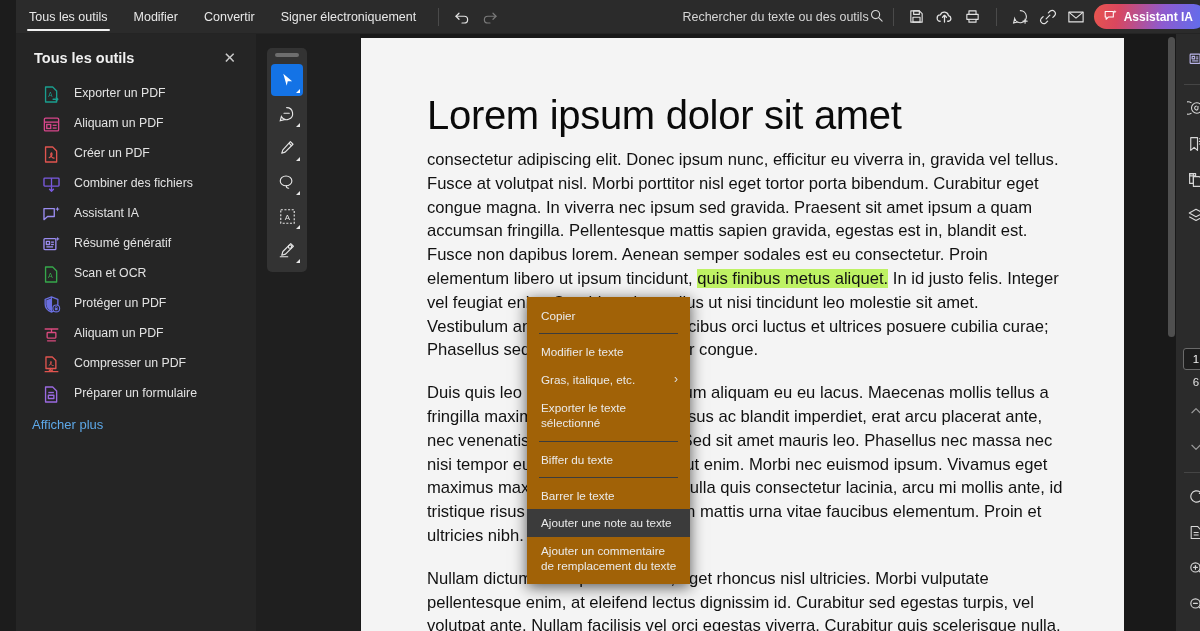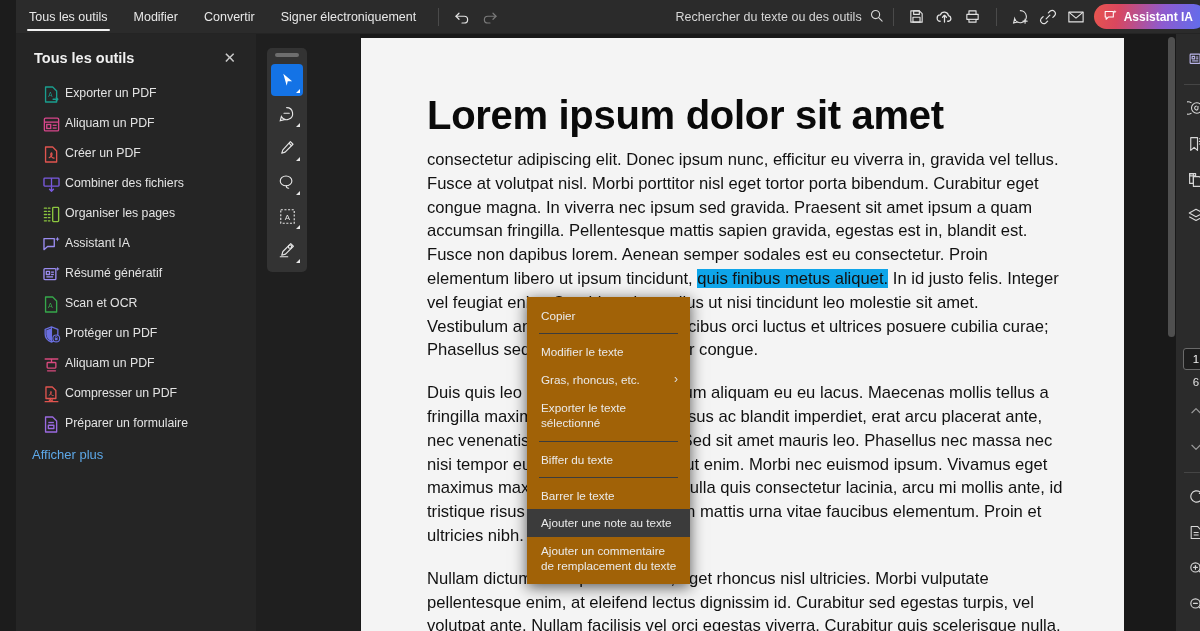--- a/index.html
+++ b/index.html
@@ -29,21 +29,21 @@
     content: ""; position: absolute; left: 11px; right: 11px; bottom: 3px;
     height: 2px; background: #f2f2f2; border-radius: 1px;
   }
   .tb-sep { width: 1px; height: 18px; background: #4a4a4a; margin: 0 9px; }
   .tb-icon {
     width: 28px; height: 28px; display: flex; align-items: center; justify-content: center;
     color: #e2e2e2; cursor: default;
   }
   .tb-icon svg { display: block; }
   #search-area {
-    margin-left: auto; display: flex; align-items: center; gap: 7px;
+    margin-left: auto; display: flex; align-items: center; 
     color: #d6d6d6; font-size: 12.5px; cursor: default;
   }
   #ai-btn {
     display: flex; align-items: center; gap: 6px;
     height: 25px; padding: 0 13px 0 9px;
     border-radius: 13px;
     background: linear-gradient(100deg, #e8554e 0%, #d9475f 22%, #8d5bd0 62%, #5b6ff0 100%);
     color: #fff; font-size: 12px; font-weight: bold;
     margin: 0 10px 0 4px; white-space: nowrap;
   }
@@ -53,21 +53,21 @@
     position: absolute; top: 34px; left: 0; width: 240px; height: 597px;
     background: #252525;
   }
   #lp-head {
     display: flex; align-items: center; justify-content: space-between;
     padding: 14px 16px 12px 18px;
   }
   #lp-title { color: #f0f0f0; font-size: 14.5px; font-weight: bold; }
   #lp-close { color: #c9c9c9; font-size: 15px; line-height: 1; cursor: default; padding: 2px 4px;}
   .tool-row {
-    display: flex; align-items: center; gap: 4px;
+    display: flex; align-items: center; gap: 13px;
     padding: 5.5px 16px 5.5px 26px;
     cursor: default; min-height: 28px;
   }
   .tool-ico { width: 19px; height: 19px; flex: 0 0 19px; display:block; }
   .tool-label { color: #e3e3e3; font-size: 12.3px; line-height: 1.28; }
   #show-more {
     color: #5da8e8; font-size: 13px; padding: 8px 16px 8px 16px; cursor: default;
   }
 
   
@@ -97,28 +97,28 @@
   #docarea {
     position: absolute; top: 34px; left: 344px; width: 816px; height: 597px;
     background: #191919; overflow: hidden;
   }
   #page {
     position: absolute; top: 4px; left: 1px; width: 763px; height: 700px;
     background: #f4f4f4;
   }
   #page-inner { padding: 56px 60px 0 66px; }
   #doc-title {
-    font-size: 40px; font-weight: bold; color: #0a0a0a;
+    font-size: 40px; font-weight: normal; color: #0a0a0a;
     letter-spacing: -0.3px; margin-bottom: 12px; line-height: 1.05;
   }
   .doc-p {
     font-size: 16.6px; color: #111; line-height: 1.435;
     margin-bottom: 19px;
   }
-  .sel-hl { background: #0ea5e9; }
+  .sel-hl { background: #bef264; }
 
   #vscroll {
     position: absolute; right: 1px; top: 3px; width: 7px; height: 300px;
     background: #4f4f4f; border-radius: 4px;
   }
 
   
   #ctxmenu {
     position: absolute; left: 511px; top: 297px; width: 163px;
     background: #a16207; color: #eaeaea;
@@ -296,27 +296,20 @@
         </svg>
       <span class="tool-label">Créer un PDF</span>
     </div>
     <div class="tool-row">
       <svg class="tool-ico" viewBox="0 0 24 24" fill="none" stroke="#7a5ae0" stroke-width="1.7" stroke-linejoin="round">
           <rect x="2.5" y="4" width="19" height="10" rx="1"></rect>
           <line x1="12" y1="4" x2="12" y2="14"></line>
           <path d="M12 15v5M9.5 18l2.5 2.5 2.5-2.5" stroke-linecap="round"></path>
         </svg>
       <span class="tool-label">Combiner des fichiers</span>
-    </div>
-    <div class="tool-row">
-      <svg class="tool-ico" viewBox="0 0 24 24" fill="none" stroke="#8cc63f" stroke-width="1.7" stroke-linejoin="round">
-          <rect x="13.5" y="3" width="7.5" height="18" rx="1"></rect>
-          <path d="M3 4h7M3 8h7M3 12h7M3 16h7M3 20h7" stroke-dasharray="2.6 2.4" stroke-linecap="round"></path>
-        </svg>
-      <span class="tool-label">Organiser les pages</span>
     </div>
     <div class="tool-row">
       <svg class="tool-ico" viewBox="0 0 24 24" fill="none" stroke="#9a8cf0" stroke-width="1.7" stroke-linejoin="round">
           <path d="M2.5 4.5h13v10h-8.5l-4.5 4v-4h0z"></path>
           <path d="M19.5 2.2l.9 2.1 2.1.9-2.1.9-.9 2.1-.9-2.1-2.1-.9 2.1-.9z" fill="#9a8cf0" stroke="none"></path>
         </svg>
       <span class="tool-label">Assistant IA</span>
     </div>
     <div class="tool-row">
       <svg class="tool-ico" viewBox="0 0 24 24" fill="none" stroke="#9a8cf0" stroke-width="1.7" stroke-linejoin="round">
@@ -444,21 +437,21 @@
   <div id="ctxmenu">
     <div class="mi">
         <span>Copier</span>
       </div>
     <div class="msep"></div>
 
     <div class="mi">
         <span>Modifier le texte</span>
       </div>
     <div class="mi">
-      <span>Gras, rhoncus, etc.</span>
+      <span>Gras, italique, etc.</span>
       <span class="chev">›</span>
     </div>
     <div class="mi">
         <span>Exporter le texte sélectionné</span>
       </div>
     <div class="msep"></div>
 
     <div class="mi">
         <span>Biffer du texte</span>
       </div>

